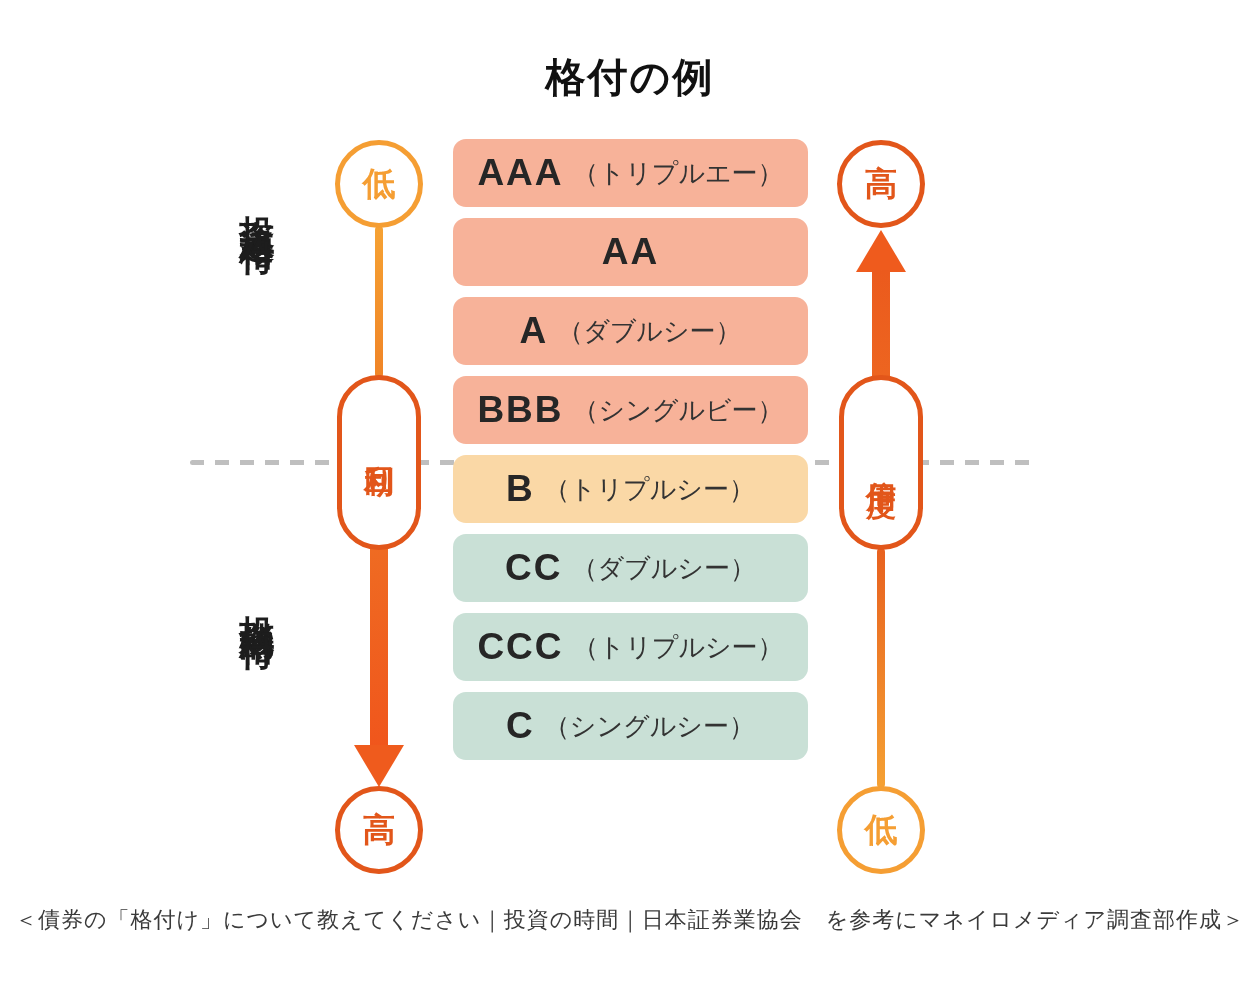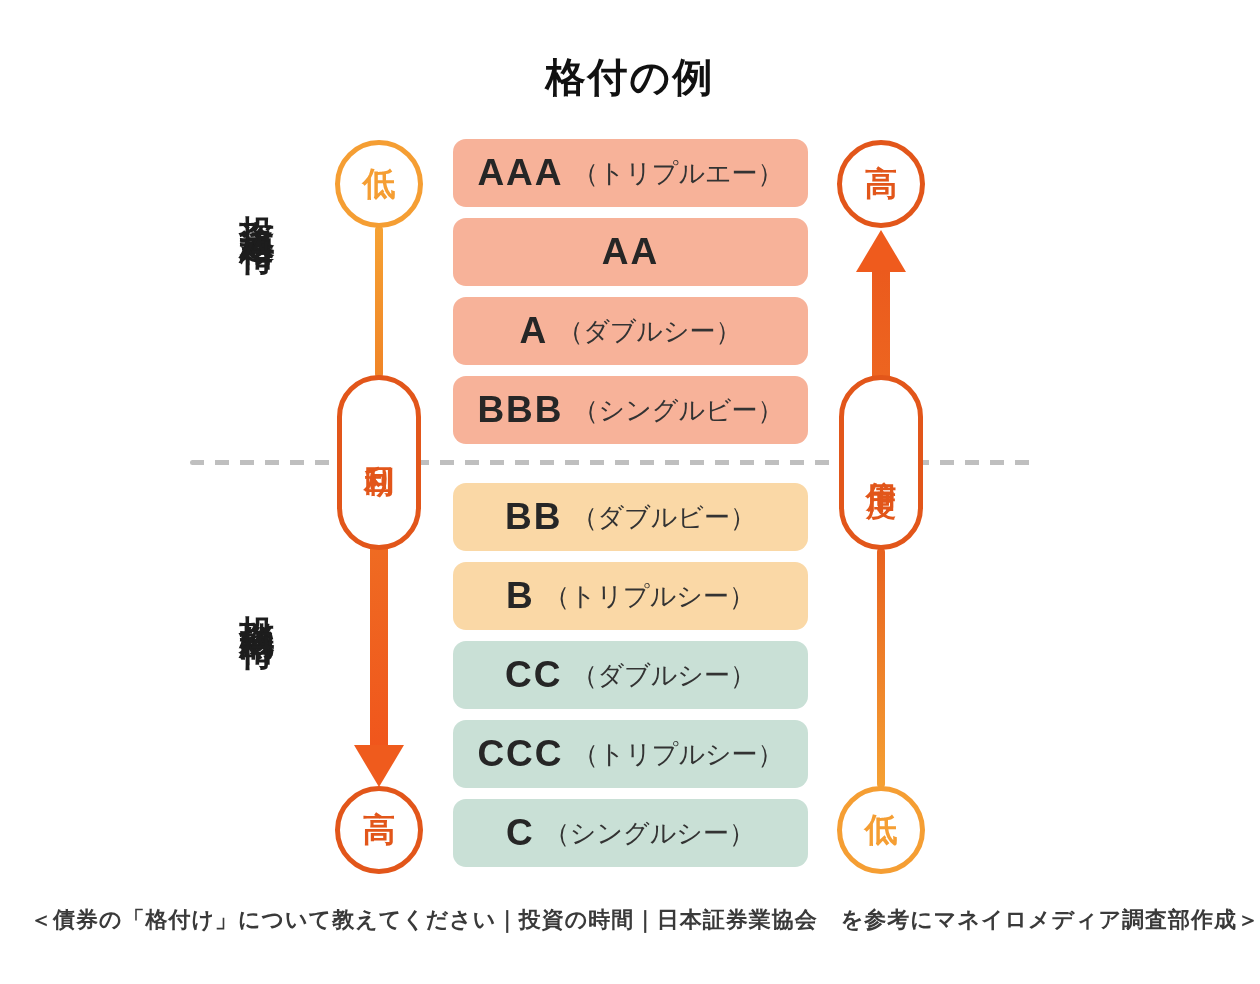--- a/index.html
+++ b/index.html
@@ -62,22 +62,22 @@
   #line-right-bottom{left:877px;top:548px;height:240px;background:linear-gradient(#E8611F,#F5A133);}
   
   .arrow-shaft{position:absolute;width:18px;z-index:2;}
   #arrow-left-shaft{left:370px;top:547px;height:200px;background:linear-gradient(#EF6B22,#F0561C);}
   #arrow-right-shaft{left:872px;top:270px;height:107px;background:linear-gradient(#EB5A1D,#ED6520);}
   .arrow-head{position:absolute;width:0;height:0;z-index:2;}
   #arrow-left-head{left:354px;top:745px;border-left:25px solid transparent;border-right:25px solid transparent;border-top:42px solid var(--arrow,#F0561C);}
   #arrow-right-head{left:856px;top:230px;border-left:25px solid transparent;border-right:25px solid transparent;border-bottom:42px solid var(--arrow,#EB5A1D);}
   
   .caption{
-    position:absolute;top:905px;left:0;width:100%;text-align:right;
-    font-size:22px;color:#3a3a3a;letter-spacing:1px;font-weight:bold;
+    position:absolute;top:905px;left:0;width:100%;text-align:center;
+    font-size:22px;color:#3a3a3a;letter-spacing:1px;
   }
 </style>
 </head>
 <body>
 
 <div id="stage">
 
   <div class="title">格付の例</div>
 
   <div class="group-label" id="group-investment">投資適格格付</div>
@@ -108,24 +108,20 @@
       <span class="code">AA</span>
     </div>
     <div class="rating-box tier-a">
       <span class="code">A</span>
       <span class="reading">（ダブルシー）</span>
     </div>
     <div class="rating-box tier-a">
       <span class="code">BBB</span>
       <span class="reading">（シングルビー）</span>
     </div>
-    <div class="rating-box tier-b after-divider">
-      <span class="code">BB</span>
-      <span class="reading">（ダブルビー）</span>
-    </div>
     <div class="rating-box tier-b">
       <span class="code">B</span>
       <span class="reading">（トリプルシー）</span>
     </div>
     <div class="rating-box tier-c">
       <span class="code">CC</span>
       <span class="reading">（ダブルシー）</span>
     </div>
     <div class="rating-box tier-c">
       <span class="code">CCC</span>

